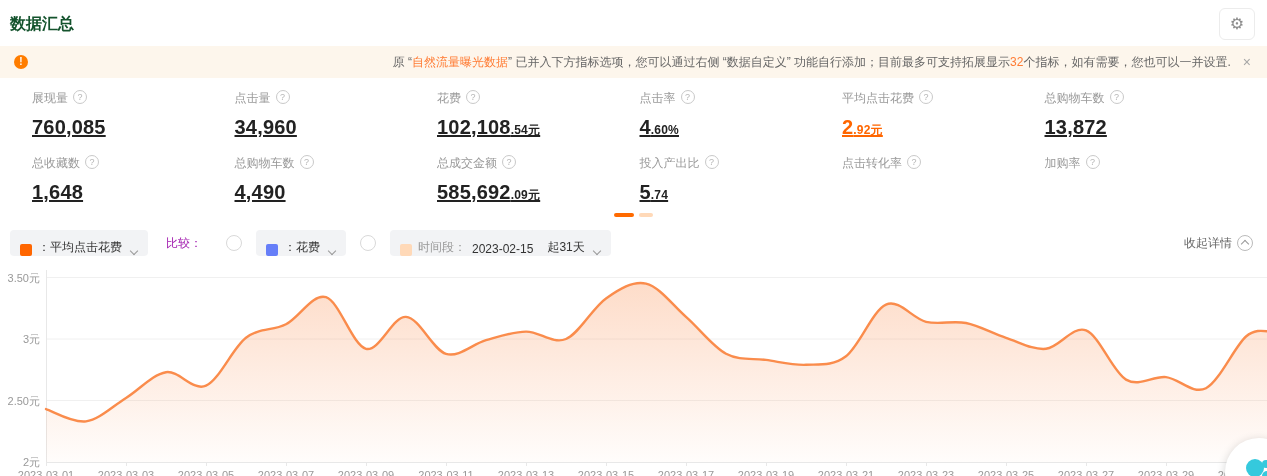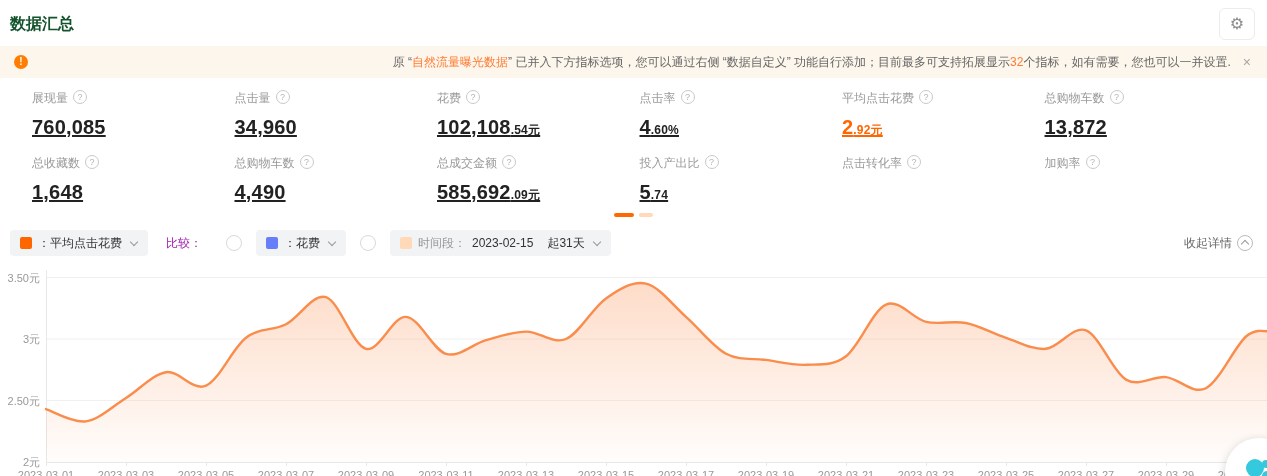--- a/index.html
+++ b/index.html
@@ -29,21 +29,21 @@
   .m-value{font-size:20px;font-weight:700;color:#222;margin-top:9px;letter-spacing:.2px;text-decoration:underline;}
   .m-value .frac{font-size:12px;}
   .m-value.accent{color:#ff6600;}
   
   .pager{display:flex;justify-content:center;align-items:center;gap:5px;margin:8px 0 0 0;height:6px;}
   .pager .bar{height:4px;border-radius:2px;cursor:pointer;}
   .pager .bar.active{width:20px;}
   .pager .bar.idle{width:14px;}
   
   .controls{display:flex;align-items:center;margin:12px 10px 0 10px;font-size:12px;}
-  .pill{display:inline-flex;align-items:center;background:#f2f3f5;border-radius:4px;height:26px;
+  .pill{display:inline-flex;align-items:flex-end;background:#f2f3f5;border-radius:4px;height:26px;
     padding:0 10px;cursor:pointer;color:#333;gap:6px;}
   .swatch{width:12px;height:12px;border-radius:2px;display:inline-block;}
   .chev{width:8px;height:8px;position:relative;display:inline-block;margin-left:2px;}
   .chev::before{content:"";position:absolute;left:1px;top:0;width:5px;height:5px;
     border-right:1.4px solid #999;border-bottom:1.4px solid #999;transform:rotate(45deg);}
   .cmp-lbl{margin:0 10px 0 18px;color:#a21caf;}
   .radio{width:14px;height:14px;border-radius:50%;border:1px solid #d9d9d9;background:#fff;cursor:pointer;
     margin:0 14px;flex:0 0 auto;}
   .dim{color:#999;}
   .collapse{margin-left:auto;display:flex;align-items:center;gap:5px;color:#666;cursor:pointer;margin-right:4px;}

